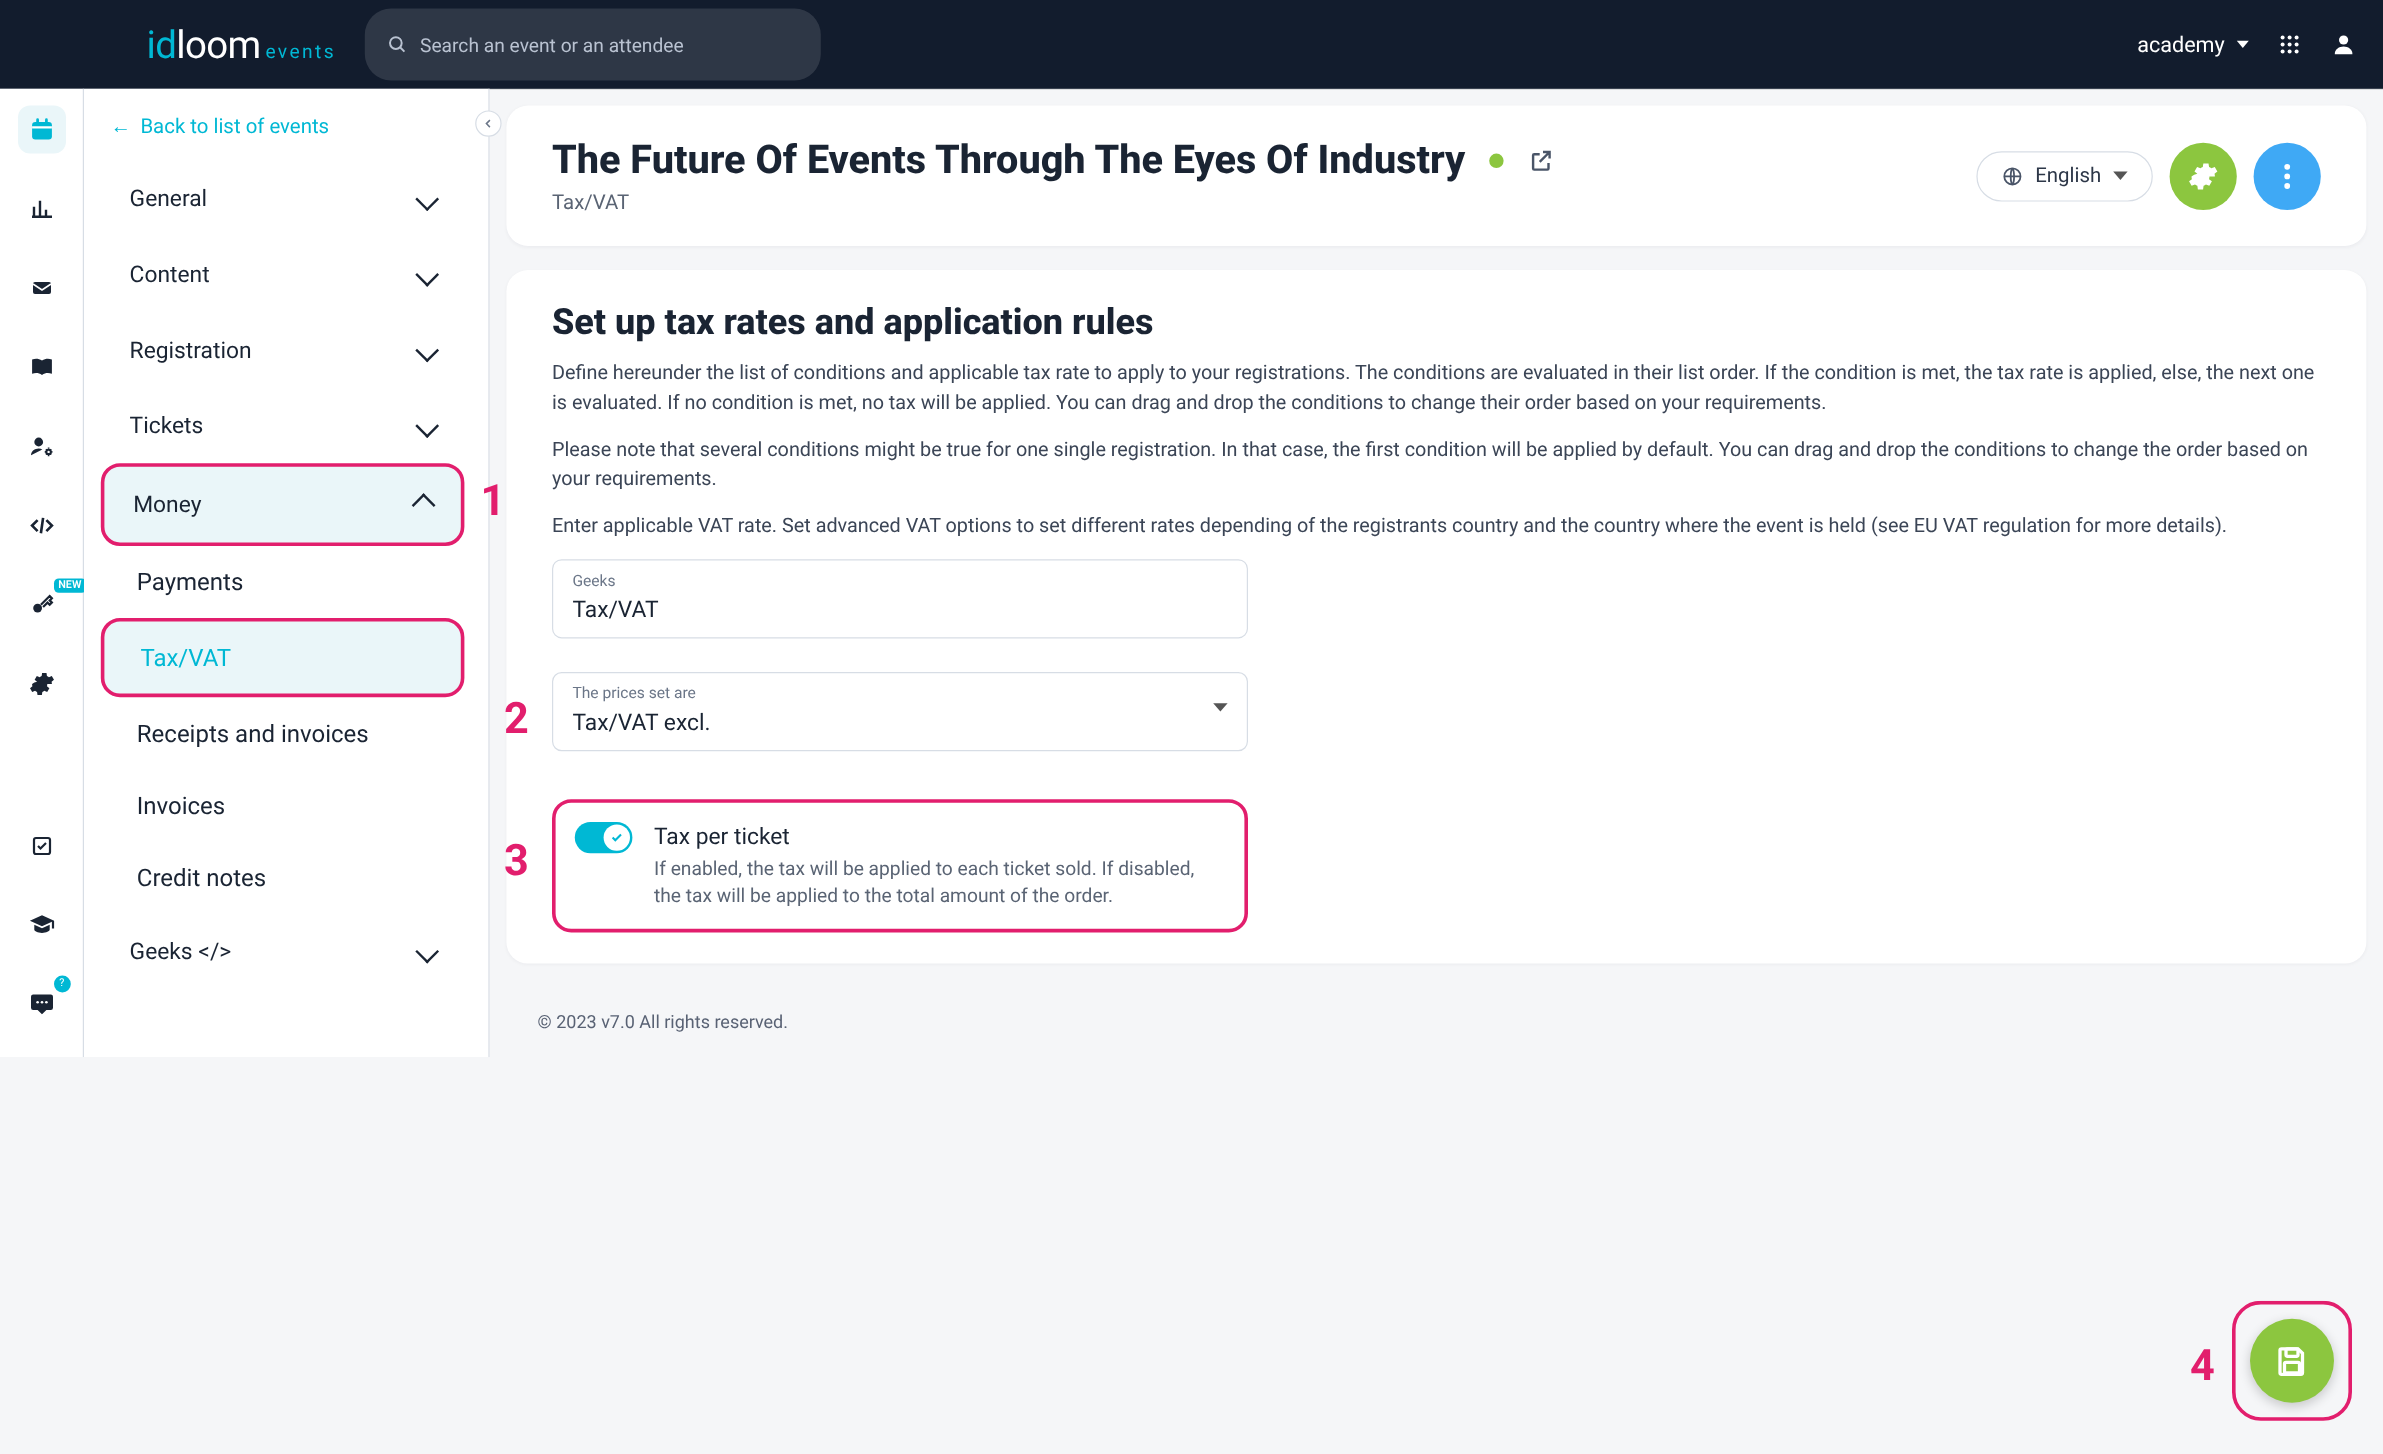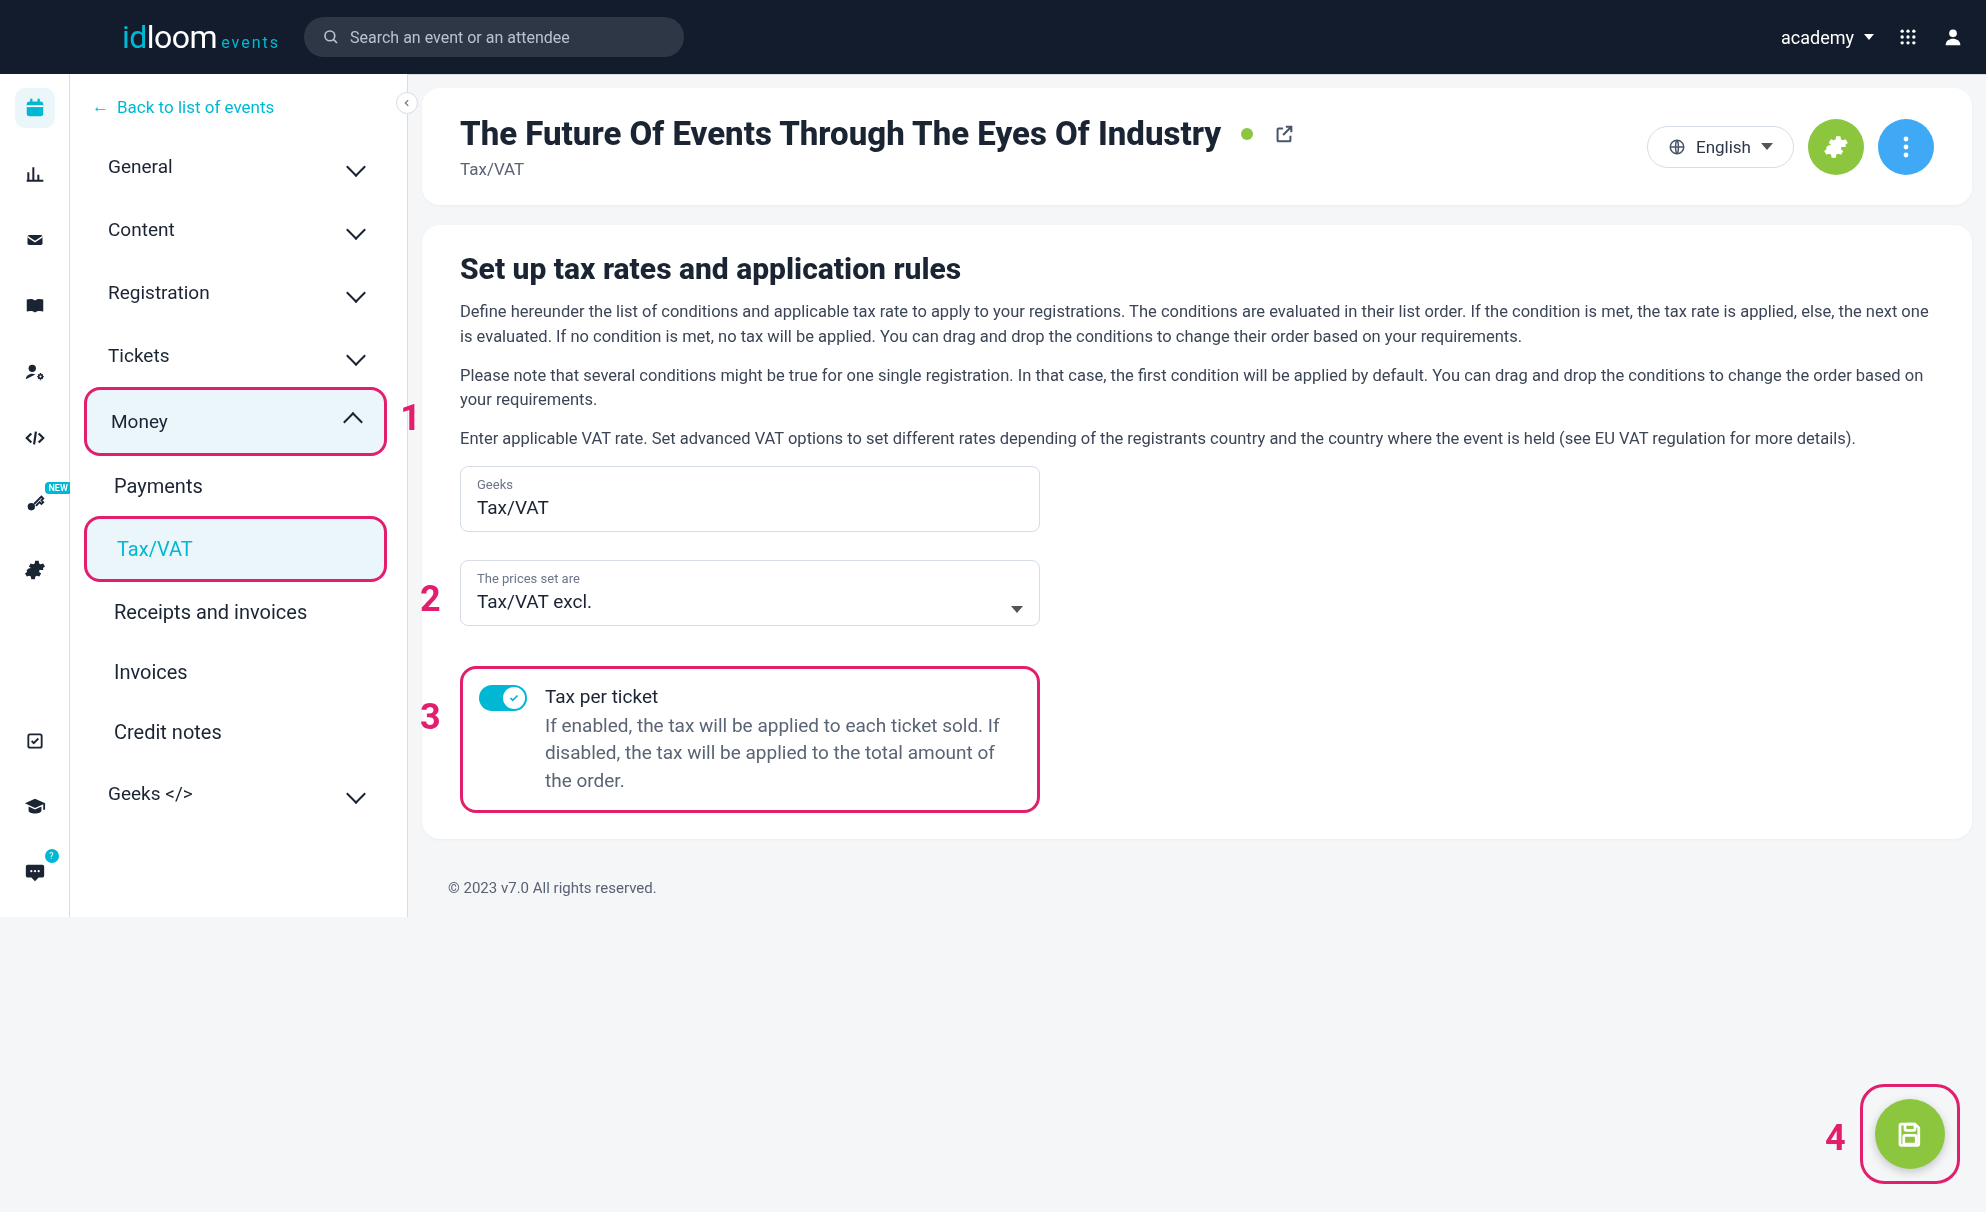--- a/index.html
+++ b/index.html
@@ -25,21 +25,21 @@
   .topbar{
     height:74px;background:var(--header-bg);color:#fff;
     display:flex;align-items:center;padding:0 22px;gap:24px;
     box-shadow:0 1px 0 rgba(0,0,0,.1);
   }
   .logo{display:flex;align-items:baseline;font-weight:400;font-size:32px;letter-spacing:-.5px;margin-left:100px;}
   .logo .i{color:var(--brand-cyan);}
   .logo .d{color:#fff;}
   .logo .ev{font-size:16px;color:var(--brand-cyan);margin-left:4px;letter-spacing:2px;}
   .search{
-    background:rgba(255,255,255,.12);border-radius:22px;height:40px;min-width:380px;
+    background:rgba(255,255,255,.12);border-radius:22px;height:60px;min-width:380px;
     display:flex;align-items:center;padding:0 18px;color:#b9c2d1;font-size:16px;gap:10px;
   }
   .topbar-spacer{flex:1;}
   .top-right{display:flex;align-items:center;gap:24px;color:#fff;font-size:18px;}
   .caret-down{width:0;height:0;border-left:5px solid transparent;border-right:5px solid transparent;border-top:6px solid #fff;}
 
   
   .shell{display:flex;min-height:calc(100% - 74px);}
   .icon-rail{
     width:70px;background:var(--icon-rail);border-right:1px solid var(--border);padding-top:14px;display:flex;flex-direction:column;align-items:center;gap:26px;
@@ -86,28 +86,28 @@
   .round-btn.green{background:var(--green);}
   .round-btn.blue{background:var(--blue);}
   .sub-title{color:#5a6474;font-size:17px;margin-top:6px;}
 
   .section-h{font-size:30px;font-weight:800;margin-bottom:14px;}
   .para{font-size:16.5px;color:#3b4556;line-height:1.5;margin-bottom:14px;}
 
   .field{border:1px solid var(--border);border-radius:8px;padding:10px 16px 12px;}
   .field .lab{font-size:13px;color:#6b7688;}
   .field .val{font-size:19px;color:#1a2433;margin-top:4px;}
-  .select-row{display:flex;align-items:flex-end;justify-content:space-between;}
+  .select-row{display:flex;align-items:flex-start;justify-content:space-between;}
   .tri-down{width:0;height:0;border-left:6px solid transparent;border-right:6px solid transparent;border-top:7px solid #555;}
 
   .toggle-row{display:flex;gap:18px;align-items:flex-start;padding:12px 8px;}
   .toggle{width:48px;height:26px;border-radius:13px;background:var(--brand-cyan);position:relative;flex-shrink:0;}
   .toggle .knob{width:22px;height:22px;border-radius:50%;background:#fff;position:absolute;right:2px;top:2px;display:flex;align-items:center;justify-content:center;color:var(--brand-cyan);font-size:12px;}
   .tog-title{font-size:19px;margin-bottom:4px;}
-  .tog-desc{font-size:19px;color:#5a6474;line-height:1.45;max-width:480px;}
+  .tog-desc{font-size:16px;color:#5a6474;line-height:1.45;max-width:480px;}
 
   .footer-line{font-size:15px;color:#596274;margin:40px 0 0 26px;}
 
   
   .fab-save-wrap{position:fixed;bottom:28px;right:26px;border:3px solid var(--pink);border-radius:24px;padding:12px;}
   .fab-save{width:70px;height:70px;border-radius:50%;background:var(--green);display:flex;align-items:center;justify-content:center;color:#fff;box-shadow:0 3px 10px rgba(0,0,0,.2);} 
 </style>
 </head>
 <body>
 

